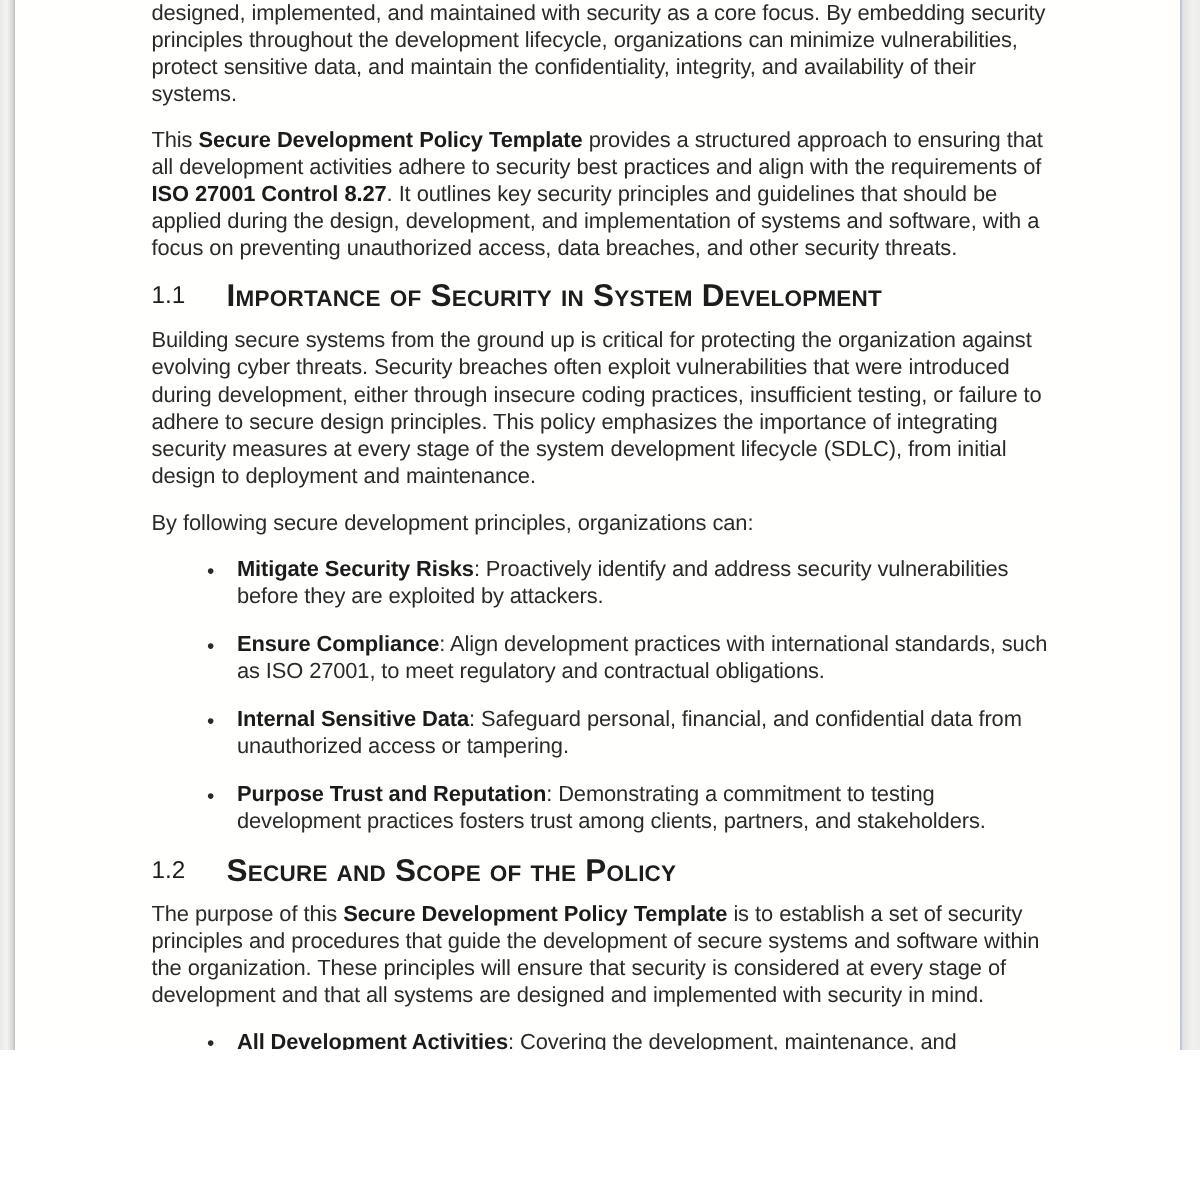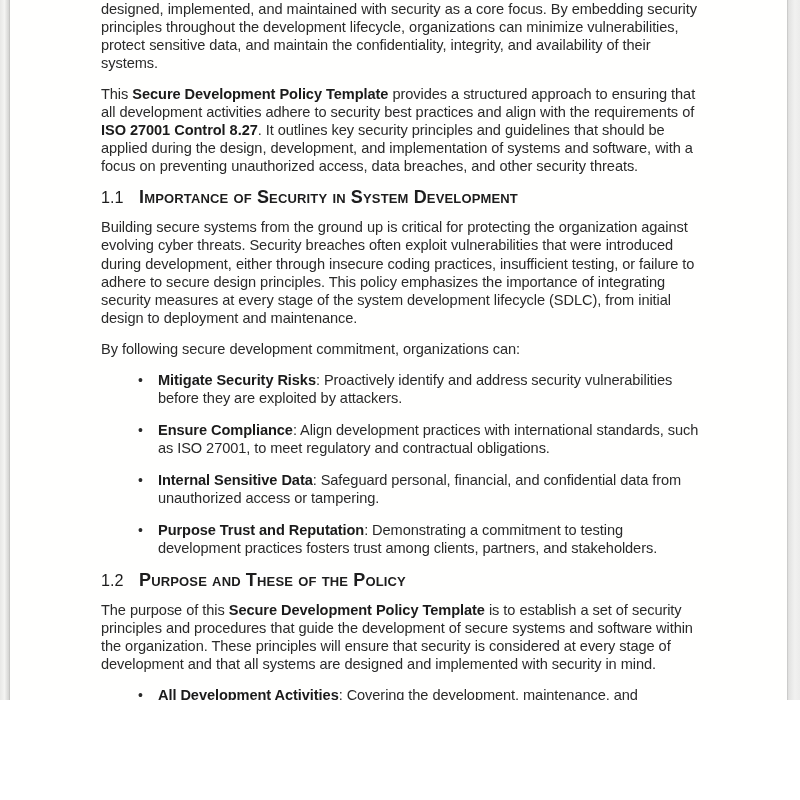--- a/index.html
+++ b/index.html
@@ -74,32 +74,33 @@
 
   h2.heading {
     margin: 4px 0 11px 0;
     font-weight: bold;
     color: #1d1d1d;
     font-size: 15.4px;
     line-height: 19px;
     display: flex;
     align-items: flex-start;
     letter-spacing: 0.1px;
+    gap: 12px;
   }
   h2.heading .num {
     font-weight: normal;
     font-size: 16.2px;
     width: 38px;
     flex: 0 0 38px;
     letter-spacing: 0px;
     color: #1d1d1d;
   }
   h2.heading .ttl {
     font-variant: small-caps;
-    font-size: 18px;
+    font-size: 21px;
     letter-spacing: 0.15px;
   }
 
   ul.bullets {
     margin: 0 0 2px 0;
     padding: 0;
     list-style: none;
   }
   ul.bullets li {
     position: relative;
@@ -137,40 +138,40 @@
 
       <p class="body"><span>This </span><b>Secure Development Policy Template</b><span> provides a structured approach to ensuring that all development activities adhere to security best practices and align with the requirements of </span><b>ISO 27001 Control 8.27</b><span>. It outlines key security principles and guidelines that should be applied during the design, development, and implementation of systems and software, with a focus on preventing unauthorized access, data breaches, and other security threats.</span></p>
 
       <h2 class="heading">
         <span class="num">1.1</span>
         <span class="ttl">Importance of Security in System Development</span>
       </h2>
 
       <p class="body">Building secure systems from the ground up is critical for protecting the organization against evolving cyber threats. Security breaches often exploit vulnerabilities that were introduced during development, either through insecure coding practices, insufficient testing, or failure to adhere to secure design principles. This policy emphasizes the importance of integrating security measures at every stage of the system development lifecycle (SDLC), from initial design to deployment and maintenance.</p>
 
-      <p class="body">By following secure development commitment, organizations can:</p>
+      <p class="body">By following secure development principles, organizations can:</p>
 
       <ul class="bullets">
         <li>
           <span class="dot">•</span><b>Mitigate Security Risks</b><span>: </span><span>Proactively identify and address security vulnerabilities before they are exploited by attackers.</span>
         </li>
         <li>
           <span class="dot">•</span><b>Ensure Compliance</b><span>: </span><span>Align development practices with international standards, such as ISO 27001, to meet regulatory and contractual obligations.</span>
         </li>
         <li>
           <span class="dot">•</span><b>Internal Sensitive Data</b><span>: </span><span>Safeguard personal, financial, and confidential data from unauthorized access or tampering.</span>
         </li>
         <li>
           <span class="dot">•</span><b>Purpose Trust and Reputation</b><span>: </span><span>Demonstrating a commitment to testing development practices fosters trust among clients, partners, and stakeholders.</span>
         </li>
       </ul>
 
       <h2 class="heading after-list">
         <span class="num">1.2</span>
-        <span class="ttl">Purpose and These of the Policy</span>
+        <span class="ttl">Secure and Scope of the Policy</span>
       </h2>
 
       <p class="body"><span>The purpose of this </span><b>Secure Development Policy Template</b><span> is to establish a set of security principles and procedures that guide the development of secure systems and software within the organization. These principles will ensure that security is considered at every stage of development and that all systems are designed and implemented with security in mind.</span></p>
 
 
       <ul class="bullets tight">
         <li>
           <span class="dot">•</span><b>All Development Activities</b><span>: </span><span>Covering the development, maintenance, and operation of information systems, applications, networks, and infrastructure within the organization.</span>
         </li>
         <li>

